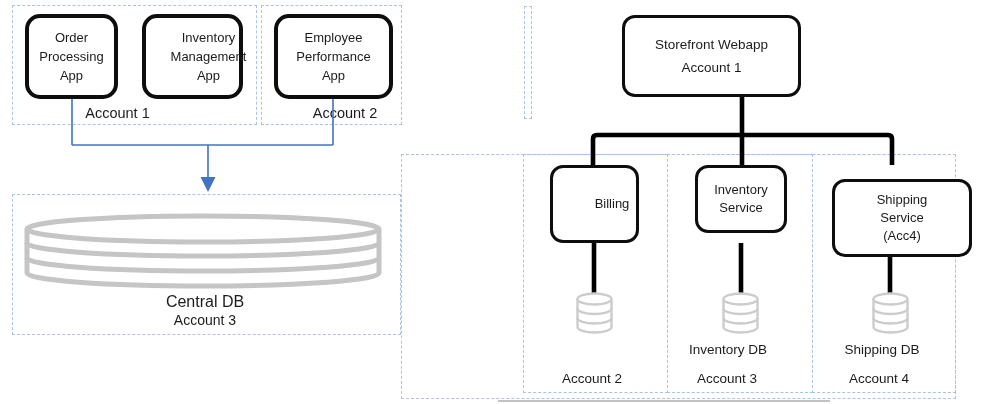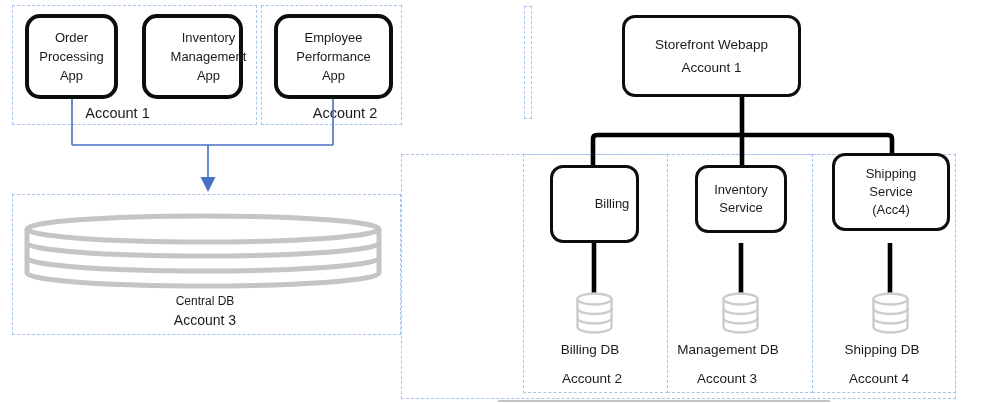--- a/index.html
+++ b/index.html
@@ -54,21 +54,21 @@
 
   <svg style="left:24px;top:213px;" width="358" height="76" viewBox="0 0 358 76">
     <g fill="#ffffff" stroke="#c5c5c5" stroke-width="5">
       <path d="M3,16 V60 A176,13 0 0 0 355,60 V16"></path>
       <ellipse cx="179" cy="16" rx="176" ry="13"></ellipse>
       <path d="M3,30 A176,13 0 0 0 355,30" fill="none"></path>
       <path d="M3,45 A176,13 0 0 0 355,45" fill="none"></path>
     </g>
   </svg>
 
-  <div class="lbl" style="left:105px;top:292px;width:200px;font-size:12px;line-height:19px;">Central DB</div>
+  <div class="lbl" style="left:105px;top:292px;width:200px;font-size:16px;line-height:19px;">Central DB</div>
   <div class="lbl" style="left:105px;top:311px;width:200px;font-size:14px;line-height:19px;">Account 3</div>
 
   <div class="dashed" style="left:524px;top:6px;width:8px;height:113px;"></div>
 
   <div class="dashed" style="left:401px;top:154px;width:555px;height:245px;"></div>
 
   <div class="dashed" style="left:523px;top:154px;width:145px;height:239px;"></div>
   <div class="dashed" style="left:667px;top:154px;width:146px;height:239px;"></div>
   <div class="dashed" style="left:812px;top:154px;width:144px;height:239px;"></div>
 
@@ -88,21 +88,21 @@
       <div class="txt" style="font-size:13.5px;line-height:23px;">Account 1</div>
     </div>
   </div>
 
   <div class="node rnode" style="left:550px;top:165px;width:89px;height:78px;padding-left:35px;">
     <div class="txt" style="width:70px;">Billing</div>
   </div>
   <div class="node rnode" style="left:695px;top:165px;width:92px;height:68px;">
     <div class="txt" style="width:70px;">Inventory Service</div>
   </div>
-  <div class="node rnode" style="left:832px;top:153px;width:118px;height:78px;align-items:center;">
+  <div class="node rnode" style="left:832px;top:179px;width:140px;height:78px;align-items:center;">
     <div class="txt" style="width:62px;">Shipping Service (Acc4)</div>
   </div>
 
   <svg style="left:576px;top:292px;" width="37" height="42" viewBox="0 0 37 42">
     <g fill="#ffffff" stroke="#cccccc" stroke-width="2.4">
       <path d="M1.5,7 V35 A17,5.5 0 0 0 35.5,35 V7"></path>
       <ellipse cx="18.5" cy="7" rx="17" ry="5.5"></ellipse>
       <path d="M1.5,16.5 A17,5.5 0 0 0 35.5,16.5" fill="none"></path>
       <path d="M1.5,26 A17,5.5 0 0 0 35.5,26" fill="none"></path>
     </g>
@@ -117,22 +117,21 @@
   </svg>
   <svg style="left:872px;top:292px;" width="37" height="42" viewBox="0 0 37 42">
     <g fill="#ffffff" stroke="#cccccc" stroke-width="2.4">
       <path d="M1.5,7 V35 A17,5.5 0 0 0 35.5,35 V7"></path>
       <ellipse cx="18.5" cy="7" rx="17" ry="5.5"></ellipse>
       <path d="M1.5,16.5 A17,5.5 0 0 0 35.5,16.5" fill="none"></path>
       <path d="M1.5,26 A17,5.5 0 0 0 35.5,26" fill="none"></path>
     </g>
   </svg>
 
-  <div class="lbl bot-lbl" style="left:530px;top:342px;width:120px;">Billing DB</div>
-  <div class="lbl bot-lbl" style="left:668px;top:342px;width:120px;">Management DB</div>
+  <div class="lbl bot-lbl" style="left:668px;top:342px;width:120px;">Inventory DB</div>
   <div class="lbl bot-lbl" style="left:822px;top:342px;width:120px;">Shipping DB</div>
 
   <div class="lbl bot-lbl" style="left:532px;top:371px;width:120px;">Account 2</div>
   <div class="lbl bot-lbl" style="left:667px;top:371px;width:120px;">Account 3</div>
   <div class="lbl bot-lbl" style="left:819px;top:371px;width:120px;">Account 4</div>
 
   <div class="grayline" style="left:498px;top:400px;width:332px;height:2px;"></div>
 
 </div>
 

